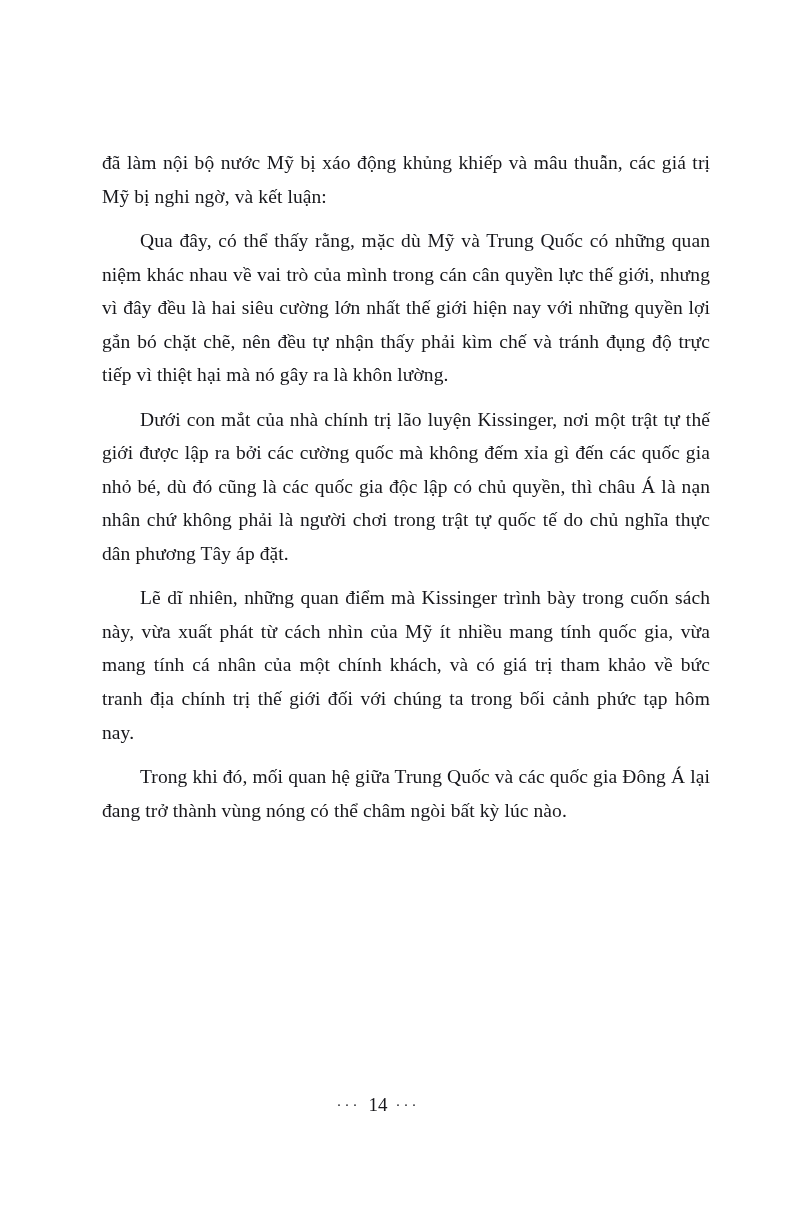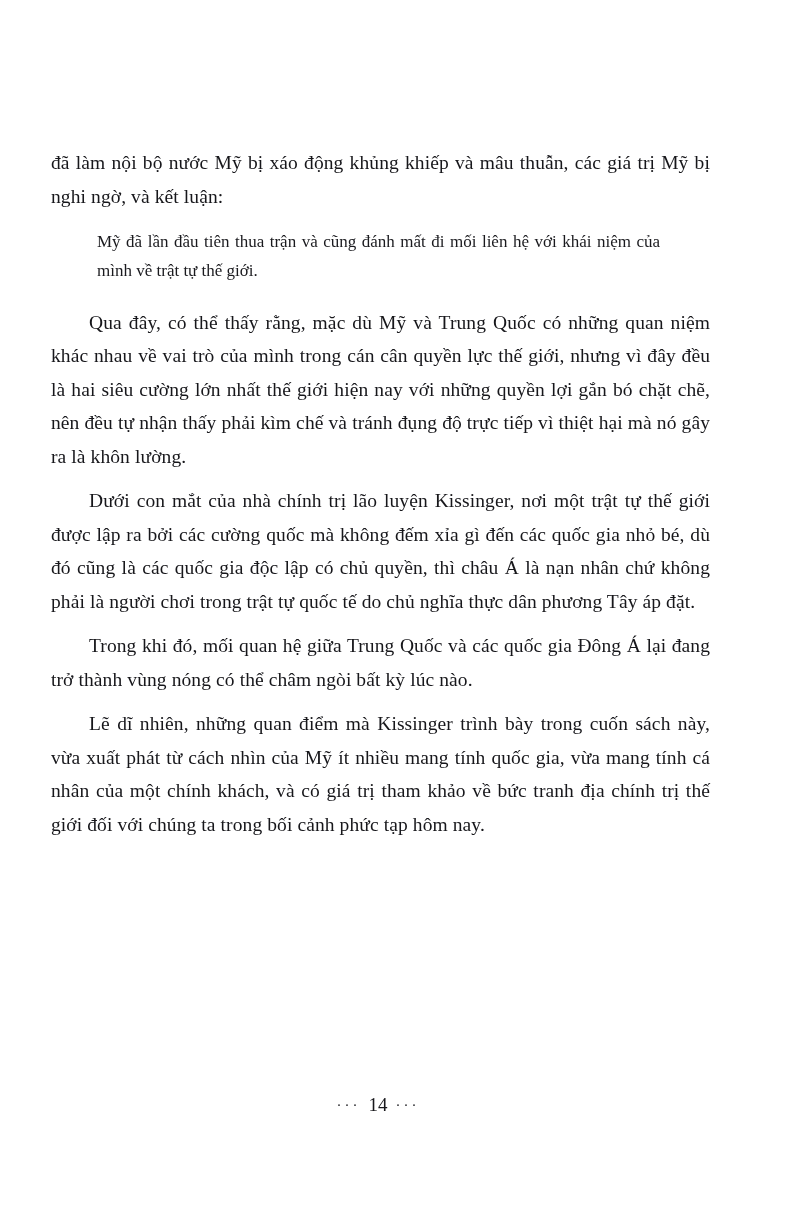--- a/index.html
+++ b/index.html
@@ -6,21 +6,21 @@
       margin: 0;
       padding: 0;
       background: #ffffff;
     }
     .page {
       position: relative;
       width: 800px;
       height: 1206px;
       background: #ffffff;
       box-sizing: border-box;
-      padding: 146px 90px 0 51px;
+      padding: 146px 90px 0 102px;
       font-family: "Liberation Serif", "DejaVu Serif", serif;
       color: #17171b;
       overflow: hidden;
     }
     .body-text p {
       margin: 0 0 11px 0;
       font-size: 19.5px;
       line-height: 1.72;
       text-align: justify;
       letter-spacing: 0.1px;
@@ -56,28 +56,27 @@
     }
   </style>
 </head>
 <body>
 
 <div class="page">
   <div class="body-text">
 
     <p>đã làm nội bộ nước Mỹ bị xáo động khủng khiếp và mâu thuẫn, các giá trị Mỹ bị nghi ngờ, và kết luận:</p>
 
-    <blockquote class="block-quote">Mỹ đã lần đầu tiên thua trận và cũng đánh mất đi mối liên hệ với khái niệm của mình về trật tự thế giới.</blockquote>
 
     <p class="indent">Qua đây, có thể thấy rằng, mặc dù Mỹ và Trung Quốc có những quan niệm khác nhau về vai trò của mình trong cán cân quyền lực thế giới, nhưng vì đây đều là hai siêu cường lớn nhất thế giới hiện nay với những quyền lợi gắn bó chặt chẽ, nên đều tự nhận thấy phải kìm chế và tránh đụng độ trực tiếp vì thiệt hại mà nó gây ra là khôn lường.</p>
 
     <p class="indent">Dưới con mắt của nhà chính trị lão luyện Kissinger, nơi một trật tự thế giới được lập ra bởi các cường quốc mà không đếm xỉa gì đến các quốc gia nhỏ bé, dù đó cũng là các quốc gia độc lập có chủ quyền, thì châu Á là nạn nhân chứ không phải là người chơi trong trật tự quốc tế do chủ nghĩa thực dân phương Tây áp đặt.</p>
 
+    <p class="indent">Lẽ dĩ nhiên, những quan điểm mà Kissinger trình bày trong cuốn sách này, vừa xuất phát từ cách nhìn của Mỹ ít nhiều mang tính quốc gia, vừa mang tính cá nhân của một chính khách, và có giá trị tham khảo về bức tranh địa chính trị thế giới đối với chúng ta trong bối cảnh phức tạp hôm nay.</p>
+
     <p class="indent">Trong khi đó, mối quan hệ giữa Trung Quốc và các quốc gia Đông Á lại đang trở thành vùng nóng có thể châm ngòi bất kỳ lúc nào.</p>
-
-    <p class="indent">Lẽ dĩ nhiên, những quan điểm mà Kissinger trình bày trong cuốn sách này, vừa xuất phát từ cách nhìn của Mỹ ít nhiều mang tính quốc gia, vừa mang tính cá nhân của một chính khách, và có giá trị tham khảo về bức tranh địa chính trị thế giới đối với chúng ta trong bối cảnh phức tạp hôm nay.</p>
 
   </div>
 
   <div class="footer">
     <span class="dots">···</span><span class="page-num">14</span><span class="dots">···</span>
   </div>
 </div>
 
 </body></html>

